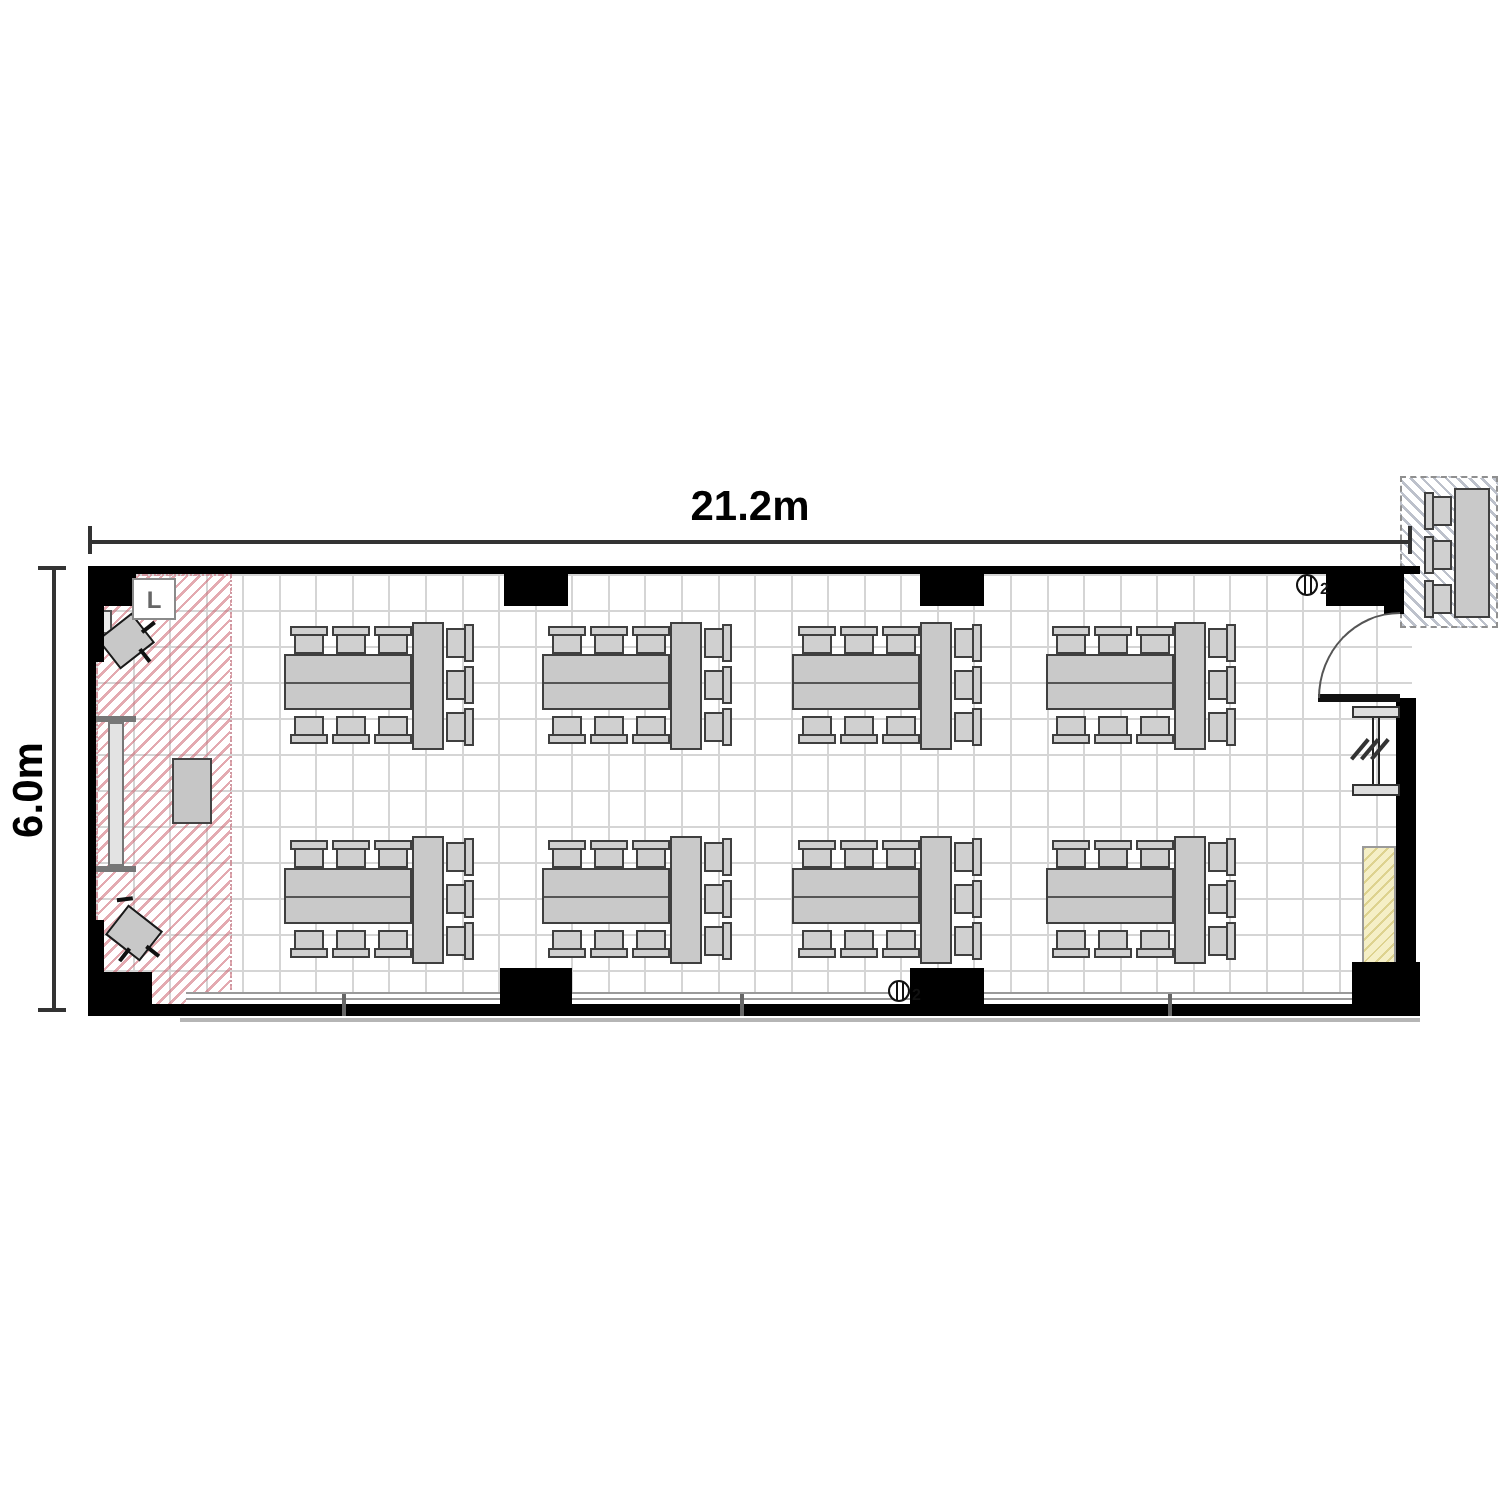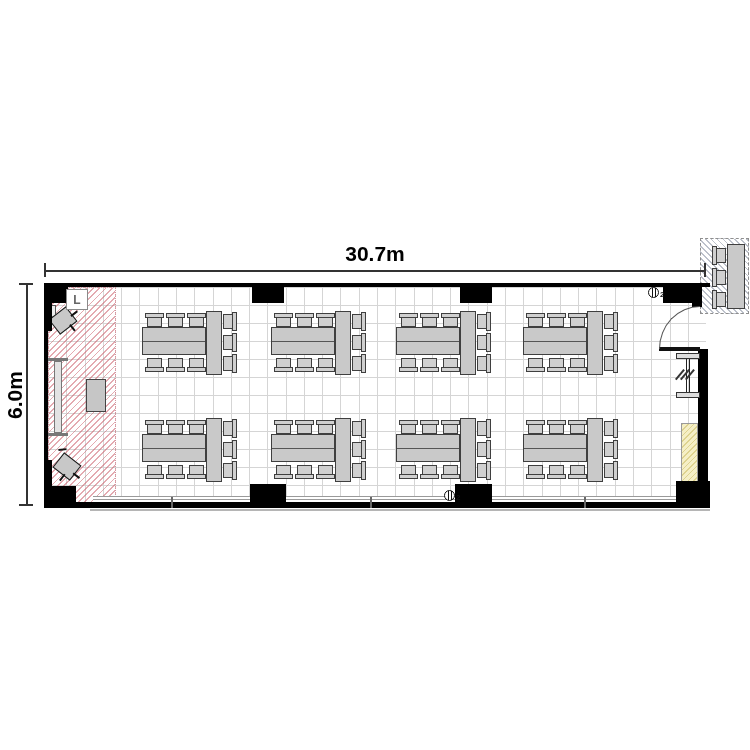--- a/index.html
+++ b/index.html
@@ -466,15 +466,15 @@
         <div class="back"></div>
         <div class="seat"></div>
       </div>
       <div class="abs dline" style="left: 44px; top: 270px; width: 662px; height: 1.5px;"></div>
       <div class="abs dline" style="left: 44px; top: 263px; width: 1.5px; height: 14px;"></div>
       <div class="abs dline" style="left: 704px; top: 263px; width: 1.5px; height: 14px;"></div>
       <div class="abs dline" style="left: 26px; top: 284px; width: 1.5px; height: 222px;"></div>
       <div class="abs dline" style="left: 19px; top: 283px; width: 14px; height: 1.5px;"></div>
       <div class="abs dline" style="left: 19px; top: 504px; width: 14px; height: 1.5px;"></div>
     </div>
-  <div class="abs dim-label" id="dim-top-label">30.7m</div>
+  <div class="abs dim-label" id="dim-top-label">21.2m</div>
   <div class="abs dim-label" id="dim-left-label">6.0m</div>
 </div>
 
 </body></html>

